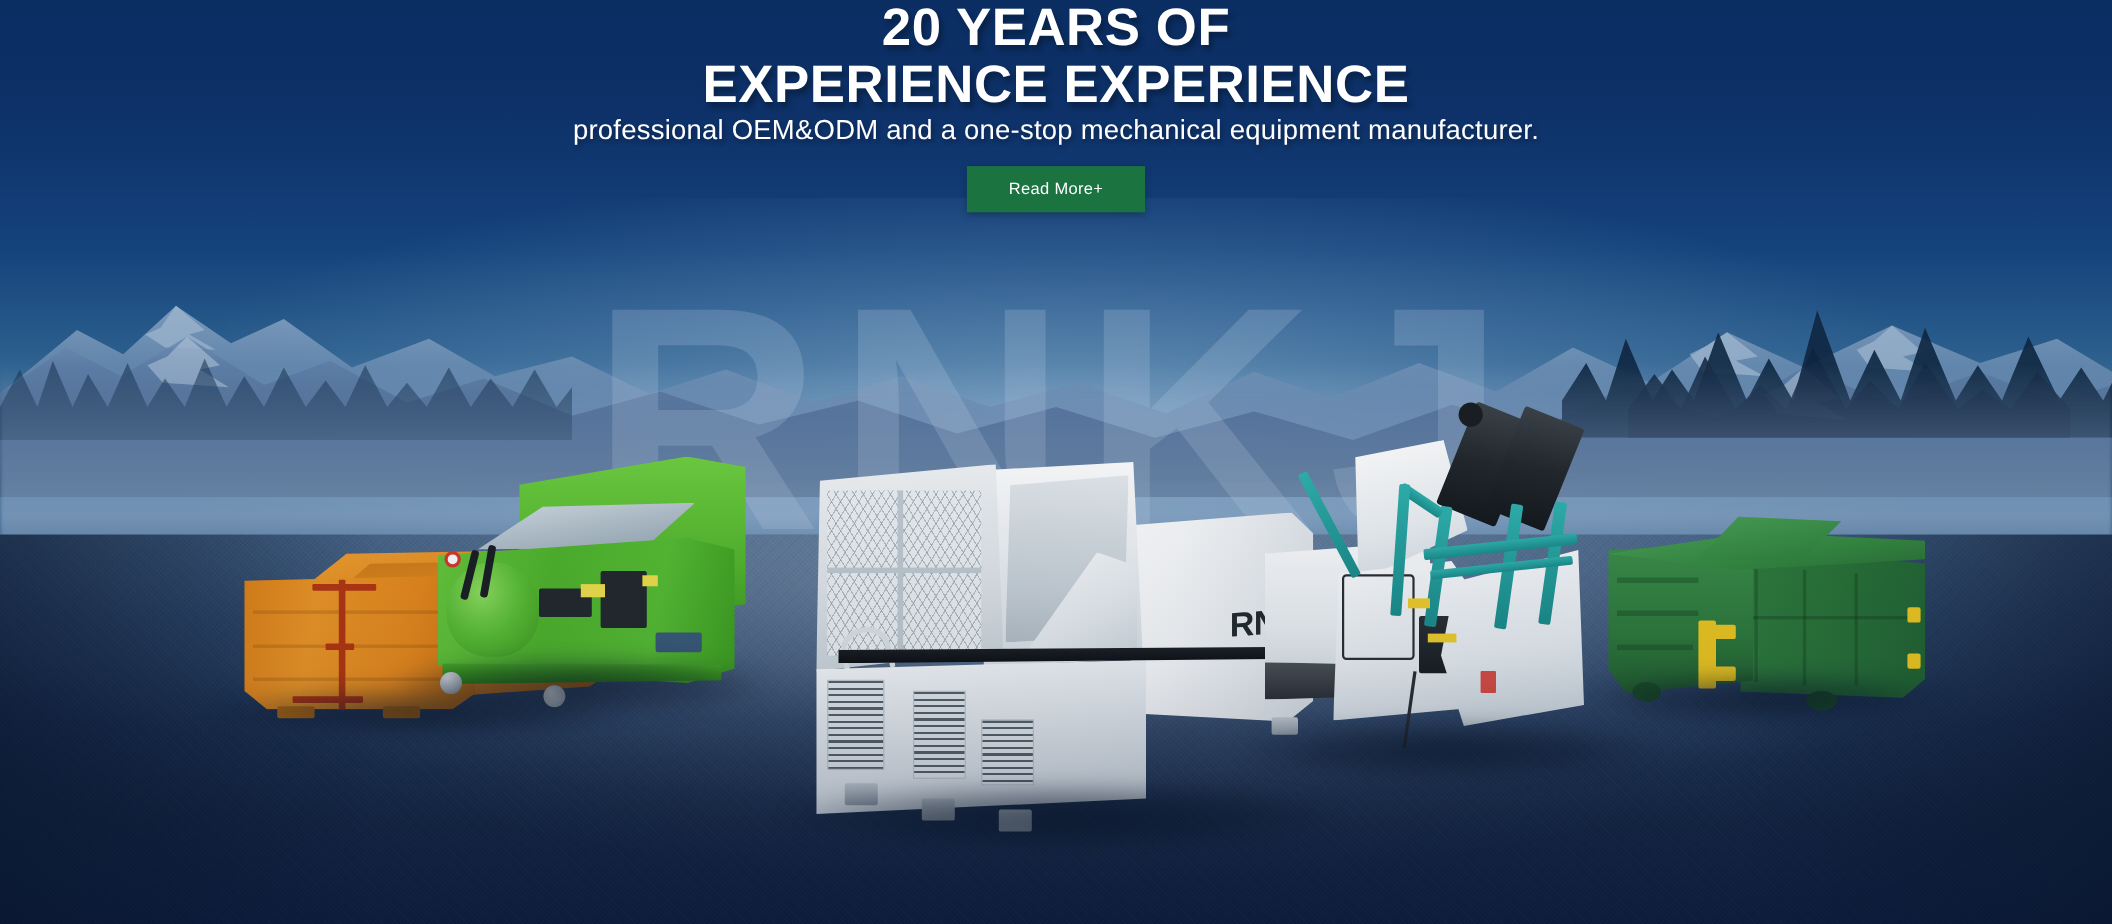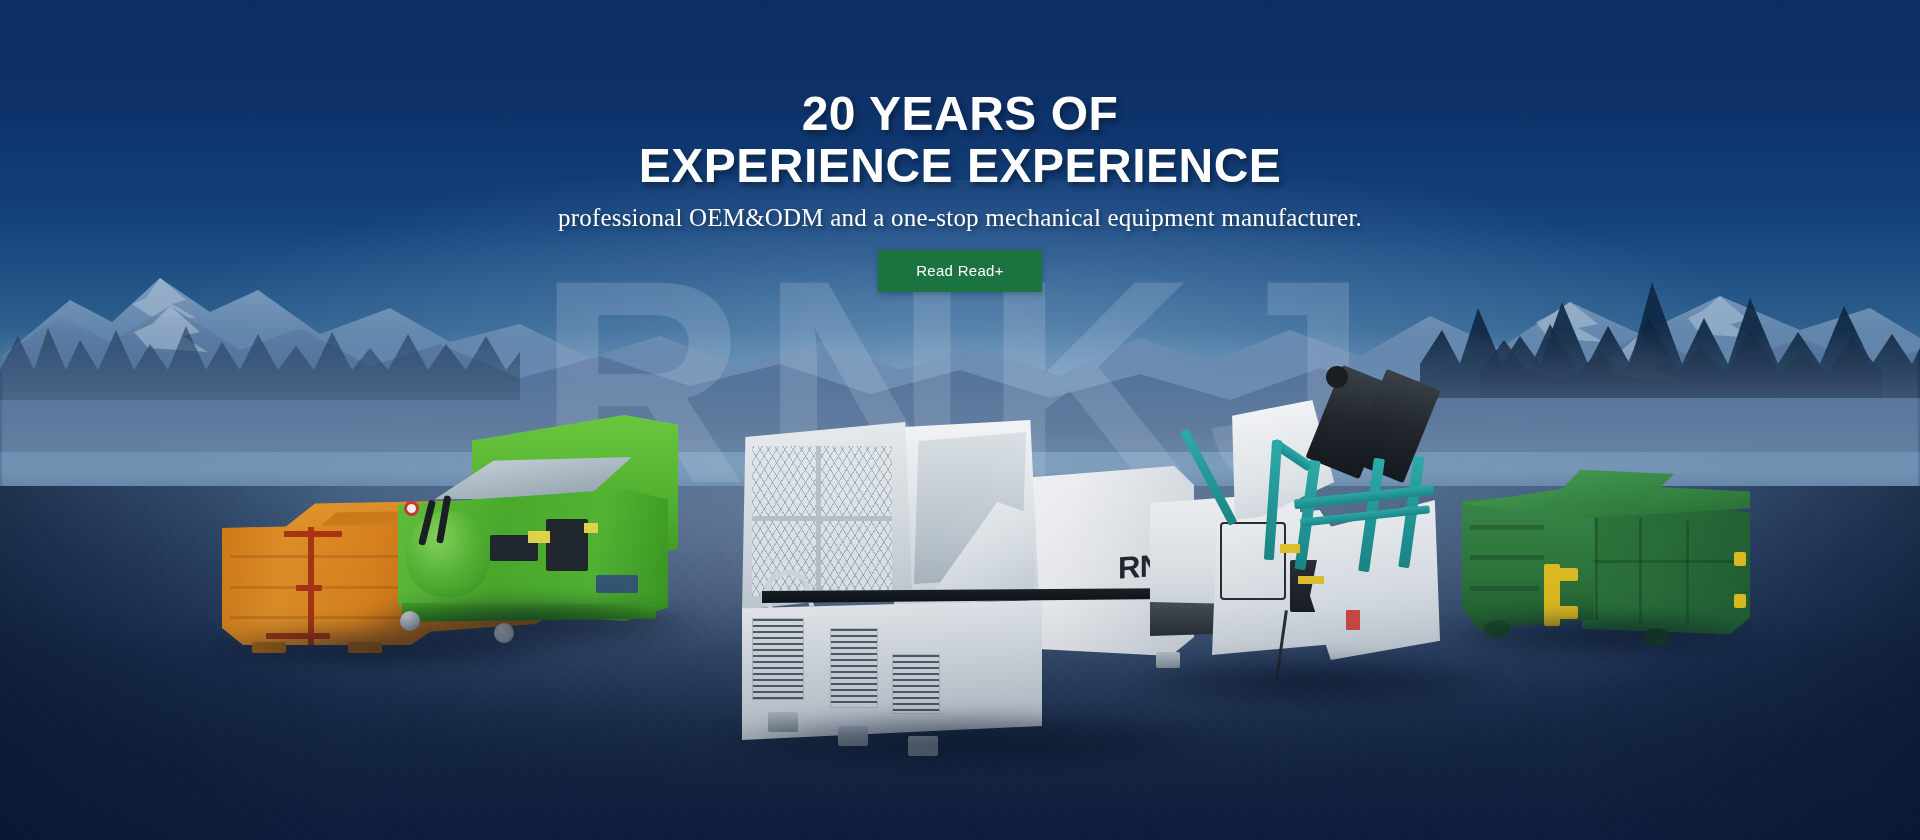--- a/index.html
+++ b/index.html
@@ -87,39 +87,36 @@
     user-select:none;
     font-family:"Liberation Sans", sans-serif;
   }
 
   
   .copy{
     position:absolute; top:0; left:0; width:1920px;
     text-align:center; z-index:40;
   }
   .headline{
-    margin-top:88px;
     color:#fff;
     font-weight:800;
     font-size:48px;
     line-height:52px;
     letter-spacing:.5px;
     text-shadow:3px 4px 5px rgba(8,24,48,.55);
     font-family:"Liberation Sans", sans-serif;
   }
   .headline .l2{ display:block; }
 
   .subhead{
-    margin-top:12px;
     color:#fff;
     font-size:25px;
     font-weight:400;
     letter-spacing:.2px;
     text-shadow:2px 3px 4px rgba(8,24,48,.5);
-    font-family:Liberation Serif, serif;
   }
 
   .cta-wrap{ margin-top:18px; }
   .cta{
     display:inline-block;
     background:#1b7340;
     color:#ffffff;
     font-size:15px;
     padding:12px 38px 13px;
     border:none;
@@ -532,17 +529,17 @@
 
   <div class="cast"></div>
 
   <div class="copy">
     <div class="headline">
       <span>20 YEARS OF</span>
       <span class="l2">EXPERIENCE EXPERIENCE</span>
     </div>
     <div class="subhead">professional OEM&amp;ODM and a one-stop mechanical equipment manufacturer.</div>
     <div class="cta-wrap">
-      <button class="cta">Read Read+</button>
+      <button class="cta">Read More+</button>
     </div>
   </div>
 
 </div>
 
 </body></html>

